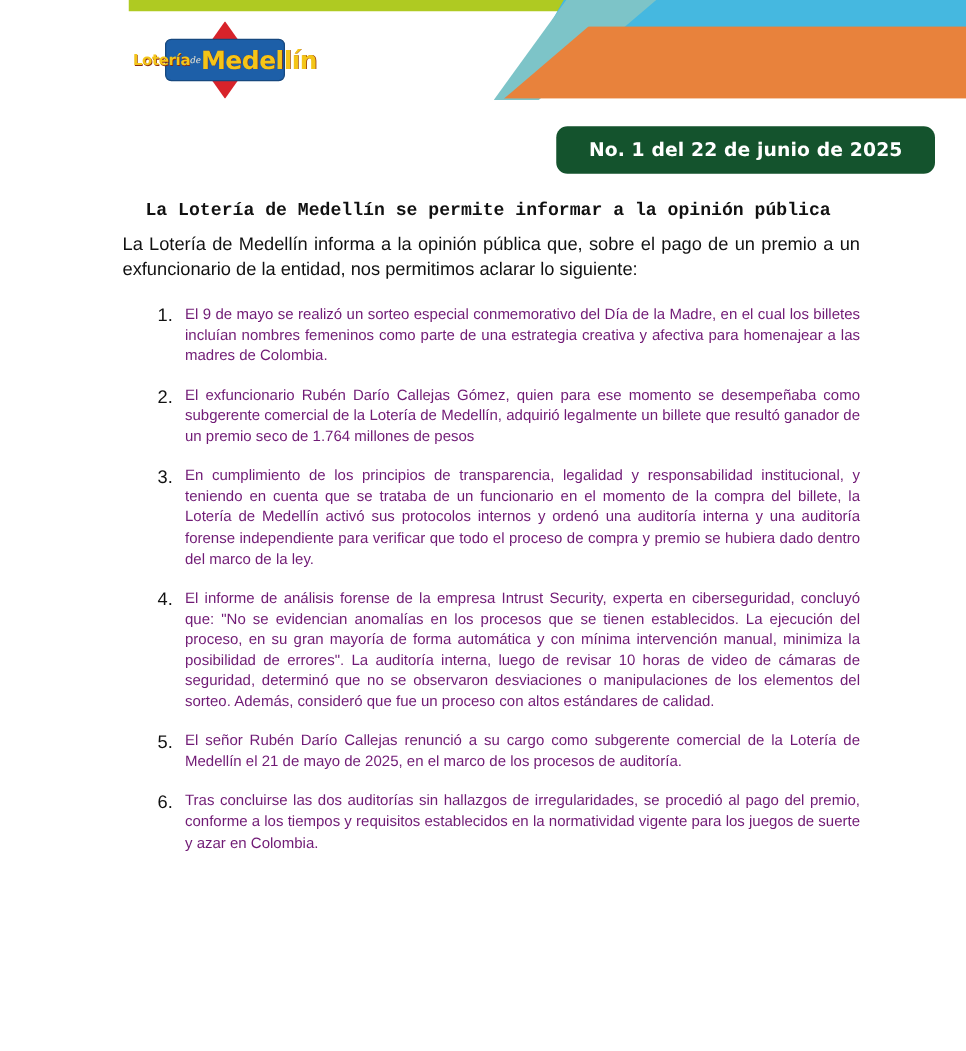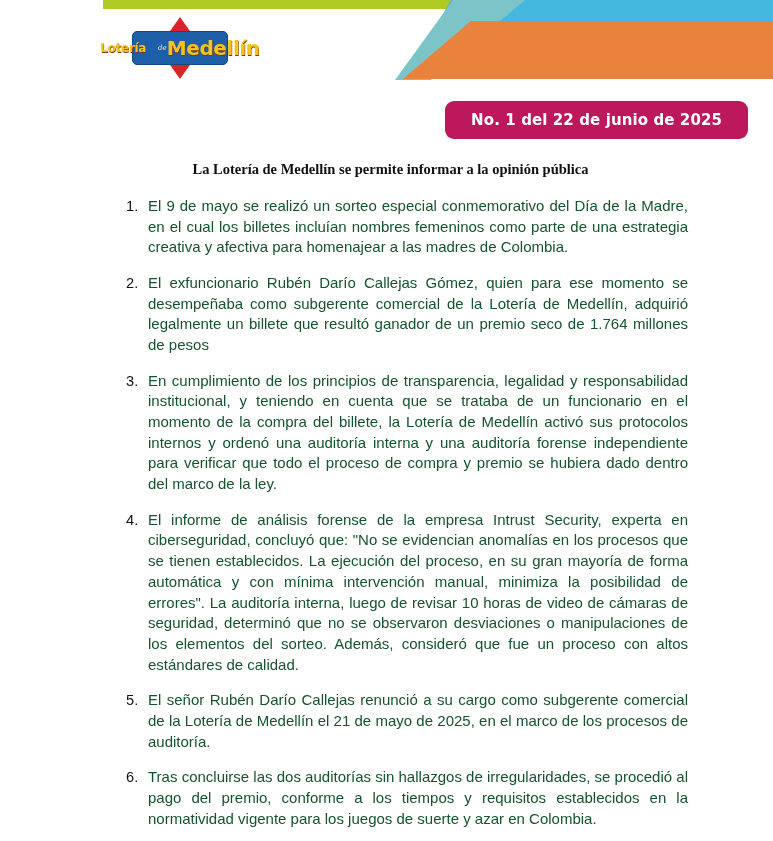--- a/index.html
+++ b/index.html
@@ -148,21 +148,20 @@
     font-size: 12px;
     text-shadow: 0.5px 0.5px 0 #8a2b10;
     letter-spacing: -0.3px;
   }
   .logo-line-de {
     color: #f0ead6;
     font-family: "DejaVu Serif", serif;
     font-style: italic;
     font-size: 7px;
     margin: -1px 0;
-    padding-left: 12px;
   }
   .logo-line2 {
     color: #f4c518;
     font-family: "DejaVu Sans", sans-serif;
     font-weight: 700;
     font-size: 20px;
     text-shadow: 0.5px 0.5px 0 #8a2b10;
     letter-spacing: -0.4px;
   }
 
@@ -170,21 +169,21 @@
   .date-badge-row {
     position: absolute;
     left: 0;
     top: 101px;
     width: 773px;
     padding-right: 25px;
     display: flex;
     justify-content: flex-end;
   }
   .date-badge {
-    background: #be185d;
+    background: #14532d;
     color: #ffffff;
     font-family: "DejaVu Sans", sans-serif;
     font-weight: 700;
     font-size: 15px;
     border-radius: 9px;
     padding: 10px 26px;
     letter-spacing: 0.1px;
     white-space: nowrap;
   }
 
@@ -192,21 +191,21 @@
   .content {
     position: absolute;
     left: 0;
     top: 160px;
     width: 773px;
     padding: 0 85px 0 98px;
   }
 
   .doc-title {
     text-align: center;
-    font-family: Liberation Serif, serif;
+    font-family: Liberation Mono, monospace;
     font-weight: 700;
     font-size: 14.5px;
     color: #111111;
     line-height: 1.3;
     margin: 0 0 7px 0;
     padding-right: 5px;
   }
 
   .intro {
     font-family: "Liberation Sans", sans-serif;
@@ -222,23 +221,23 @@
     padding: 0;
     list-style: none;
     counter-reset: li;
   }
   .list-item {
     position: relative;
     counter-increment: li;
     padding-left: 50px;
     margin-bottom: 15px;
     font-family: "Liberation Sans", sans-serif;
-    font-size: 15px;
+    font-size: 12px;
     line-height: 1.38;
-    color: #14532d;
+    color: #701a75;
     text-align: justify;
   }
   .list-item:last-child { margin-bottom: 0; }
   .list-item::before {
     content: counter(li) ".";
     position: absolute;
     left: 28px;
     top: 0;
     font-family: "Liberation Sans", sans-serif;
     font-size: 14.6px;
@@ -269,20 +268,21 @@
 </div>
 
 <div class="date-badge-row">
   <div class="date-badge">No. 1 del 22 de junio de 2025</div>
 </div>
 
 <div class="content">
 
   <h1 class="doc-title">La Lotería de Medellín se permite informar a la opinión pública</h1>
 
+  <p class="intro">La Lotería de Medellín informa a la opinión pública que, sobre el pago de un premio a un exfuncionario de la entidad, nos permitimos aclarar lo siguiente:</p>
 
   <ol class="list">
     <li class="list-item">El 9 de mayo se realizó un sorteo especial conmemorativo del Día de la Madre, en el cual los billetes incluían nombres femeninos como parte de una estrategia creativa y afectiva para homenajear a las madres de Colombia.</li>
     <li class="list-item">El exfuncionario Rubén Darío Callejas Gómez, quien para ese momento se desempeñaba como subgerente comercial de la Lotería de Medellín, adquirió legalmente un billete que resultó ganador de un premio seco de 1.764 millones de pesos</li>
     <li class="list-item">En cumplimiento de los principios de transparencia, legalidad y responsabilidad institucional, y teniendo en cuenta que se trataba de un funcionario en el momento de la compra del billete, la Lotería de Medellín activó sus protocolos internos y ordenó una auditoría interna y una auditoría forense independiente para verificar que todo el proceso de compra y premio se hubiera dado dentro del marco de la ley.</li>
     <li class="list-item">El informe de análisis forense de la empresa Intrust Security, experta en ciberseguridad, concluyó que: "No se evidencian anomalías en los procesos que se tienen establecidos. La ejecución del proceso, en su gran mayoría de forma automática y con mínima intervención manual, minimiza la posibilidad de errores". La auditoría interna, luego de revisar 10 horas de video de cámaras de seguridad, determinó que no se observaron desviaciones o manipulaciones de los elementos del sorteo. Además, consideró que fue un proceso con altos estándares de calidad.</li>
     <li class="list-item">El señor Rubén Darío Callejas renunció a su cargo como subgerente comercial de la Lotería de Medellín el 21 de mayo de 2025, en el marco de los procesos de auditoría.</li>
     <li class="list-item">Tras concluirse las dos auditorías sin hallazgos de irregularidades, se procedió al pago del premio, conforme a los tiempos y requisitos establecidos en la normatividad vigente para los juegos de suerte y azar en Colombia.</li>
   </ol>
 

